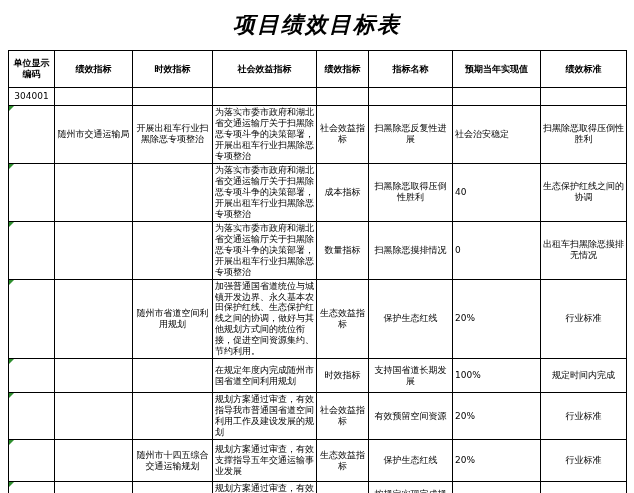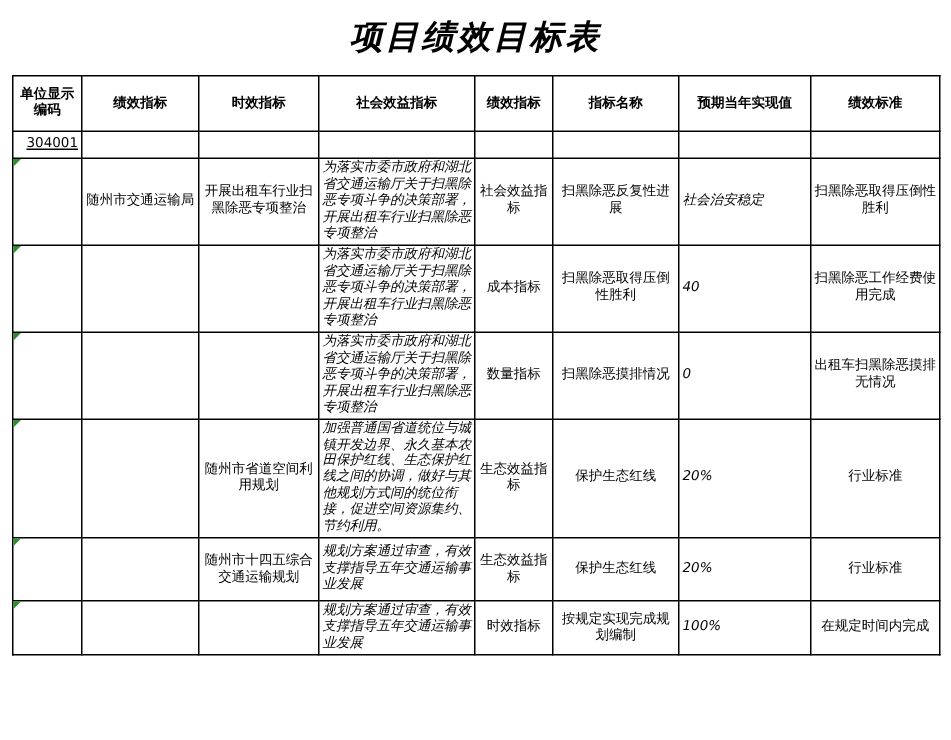--- a/index.html
+++ b/index.html
@@ -40,26 +40,25 @@
     padding: 1px 2px;
     vertical-align: middle;
     word-break: break-all;
   }
   table.perf th {
     font-weight: bold;
     text-align: center;
     height: 34px;
   }
   td.c { text-align: center; }
-  td.l { text-align: left; font-style: italic; }
+  td.l { text-align: left; }
   td.code {
-    text-align: right;
+    text-align: center;
     font-size: 9px;
     vertical-align: top;
-    text-decoration: underline;
   }
   .col1 { width: 46px; }
   .col2 { width: 78px; }
   .col3 { width: 80px; }
   .col4 { width: 104px; }
   .col5 { width: 52px; }
   .col6 { width: 84px; }
   .col7 { width: 88px; }
   .col8 { width: 86px; }
   
@@ -128,21 +127,21 @@
           <td class="c">扫黑除恶取得压倒性胜利</td>
         </tr>
         <tr style="height: 34px;">
           <td class="code mark"></td>
           <td class="c"></td>
           <td class="c"></td>
           <td class="l">为落实市委市政府和湖北省交通运输厅关于扫黑除恶专项斗争的决策部署，开展出租车行业扫黑除恶专项整治</td>
           <td class="c">成本指标</td>
           <td class="c">扫黑除恶取得压倒性胜利</td>
           <td class="l">40</td>
-          <td class="c">扫黑除恶工作经费使用完成</td>
+          <td class="c">生态保护红线之间的协调</td>
         </tr>
         <tr style="height: 34px;">
           <td class="code mark"></td>
           <td class="c"></td>
           <td class="c"></td>
           <td class="l">为落实市委市政府和湖北省交通运输厅关于扫黑除恶专项斗争的决策部署，开展出租车行业扫黑除恶专项整治</td>
           <td class="c">数量指标</td>
           <td class="c">扫黑除恶摸排情况</td>
           <td class="l">0</td>
           <td class="c">出租车扫黑除恶摸排无情况</td>
@@ -150,20 +149,40 @@
         <tr style="height: 76px;">
           <td class="code mark"></td>
           <td class="c"></td>
           <td class="c">随州市省道空间利用规划</td>
           <td class="l">加强普通国省道统位与城镇开发边界、永久基本农田保护红线、生态保护红线之间的协调，做好与其他规划方式间的统位衔接，促进空间资源集约、节约利用。</td>
           <td class="c">生态效益指标</td>
           <td class="c">保护生态红线</td>
           <td class="l">20%</td>
           <td class="c">行业标准</td>
         </tr>
+        <tr style="height: 34px;">
+          <td class="code mark"></td>
+          <td class="c"></td>
+          <td class="c"></td>
+          <td class="l">在规定年度内完成随州市国省道空间利用规划</td>
+          <td class="c">时效指标</td>
+          <td class="c">支持国省道长期发展</td>
+          <td class="l">100%</td>
+          <td class="c">规定时间内完成</td>
+        </tr>
+        <tr style="height: 42px;">
+          <td class="code mark"></td>
+          <td class="c"></td>
+          <td class="c"></td>
+          <td class="l">规划方案通过审查，有效指导我市普通国省道空间利用工作及建设发展的规划</td>
+          <td class="c">社会效益指标</td>
+          <td class="c">有效预留空间资源</td>
+          <td class="l">20%</td>
+          <td class="c">行业标准</td>
+        </tr>
         <tr style="height: 42px; margin-left: 27px;">
           <td class="code mark"></td>
           <td class="c"></td>
           <td class="c">随州市十四五综合交通运输规划</td>
           <td class="l">规划方案通过审查，有效支撑指导五年交通运输事业发展</td>
           <td class="c">生态效益指标</td>
           <td class="c">保护生态红线</td>
           <td class="l">20%</td>
           <td class="c">行业标准</td>
         </tr>

